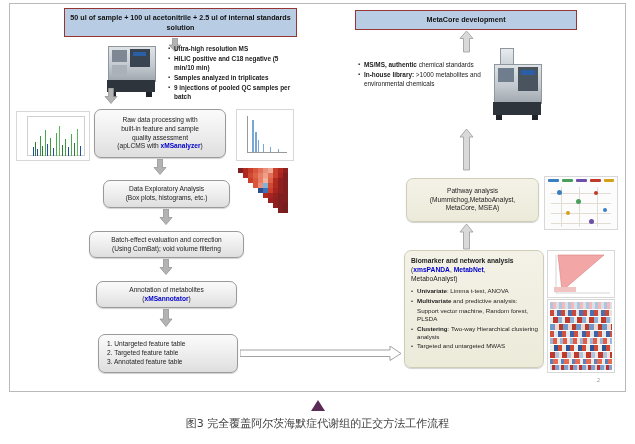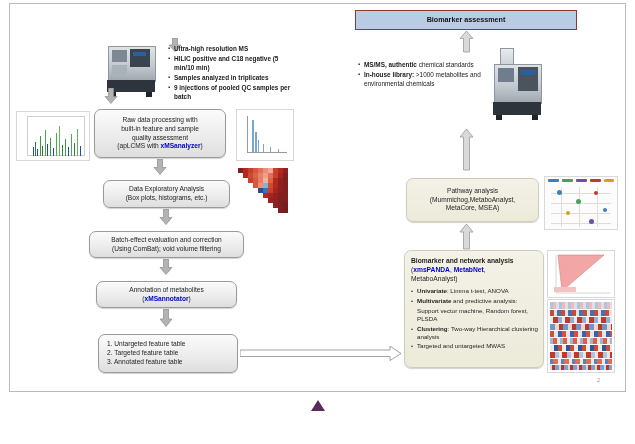--- a/index.html
+++ b/index.html
@@ -88,20 +88,21 @@
               border-right:7px solid transparent;border-bottom:11px solid #5c2a57;}
   #cap-text{font-size:11px;color:#404040;margin-top:5px;
             font-family:"DejaVu Sans","Liberation Sans",sans-serif;}
 </style>
 </head>
 <body>
 
 <div id="slide">
   <div id="slide-border"></div>
 
+  <div class="banner" style="left:64px;top:8px;width:233px;height:29px;">50 ul of sample + 100 ul acetonitrile + 2.5 ul of internal standards solution</div>
 
   <div class="arw" style="left:168px;top:38px;">
     <svg width="14" height="14" viewBox="0 0 14 14">
       <polygon points="4.5,0 9.5,0 9.5,7 13,7 7,13.5 1,7 4.5,7" fill="#b3b3b3" stroke="#8c8c8c" stroke-width="0.7"></polygon>
     </svg>
   </div>
 
   <div class="instr" style="left:106px;top:40px;width:52px;height:58px;">
     <div class="body" style="left:2px;top:6px;width:46px;height:34px;"></div>
     <div class="panel" style="left:6px;top:10px;width:15px;height:12px;background:#7d8894;"></div>
@@ -287,21 +288,21 @@
     <div>2.  Targeted feature table</div>
     <div>3.  Annotated feature table</div>
   </div>
 
   <div class="arw" style="left:240px;top:346px;">
     <svg width="162" height="15" viewBox="0 0 162 15">
       <polygon points="0,4 150,4 150,0 161,7.5 150,14.5 150,10.5 0,10.5" fill="#ffffff" stroke="#8c8c8c" stroke-width="0.8"></polygon>
     </svg>
   </div>
 
-  <div class="banner" style="left:355px;top:10px;width:222px;height:20px;">Biomarker assessment</div>
+  <div class="banner" style="left:355px;top:10px;width:222px;height:20px;">MetaCore development</div>
 
   <div class="arw" style="left:459px;top:31px;">
     <svg width="15" height="22" viewBox="0 0 15 22">
       <polygon points="7.5,0 14,7.5 10.5,7.5 10.5,21 4.5,21 4.5,7.5 1,7.5" fill="#d9d9d9" stroke="#9a9a9a" stroke-width="0.8"></polygon>
     </svg>
   </div>
 
   <div class="blk" style="left:358px;top:60px;width:136px;">
     <div class="bl">
         <span class="dot">▪</span>
@@ -413,13 +414,14 @@
         <span class="dot">•</span>
         <span class="tx">Targeted and untargeted MWAS</span>
       </div>
   </div>
 
   <div class="pgnum" style="left:597px;top:377px;">2</div>
 </div>
 
 <div id="caption">
   <div id="cap-marker"></div>
+  <div id="cap-text">图3 完全覆盖阿尔茨海默症代谢组的正交方法工作流程</div>
 </div>
 
 </body></html>

